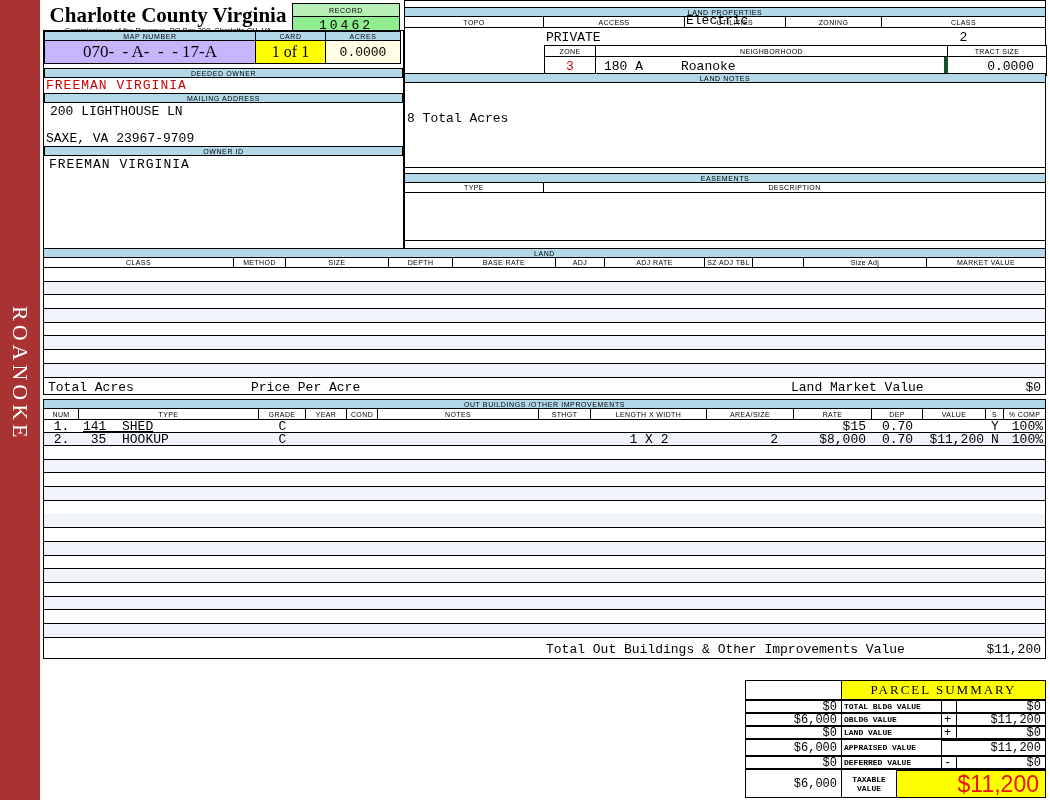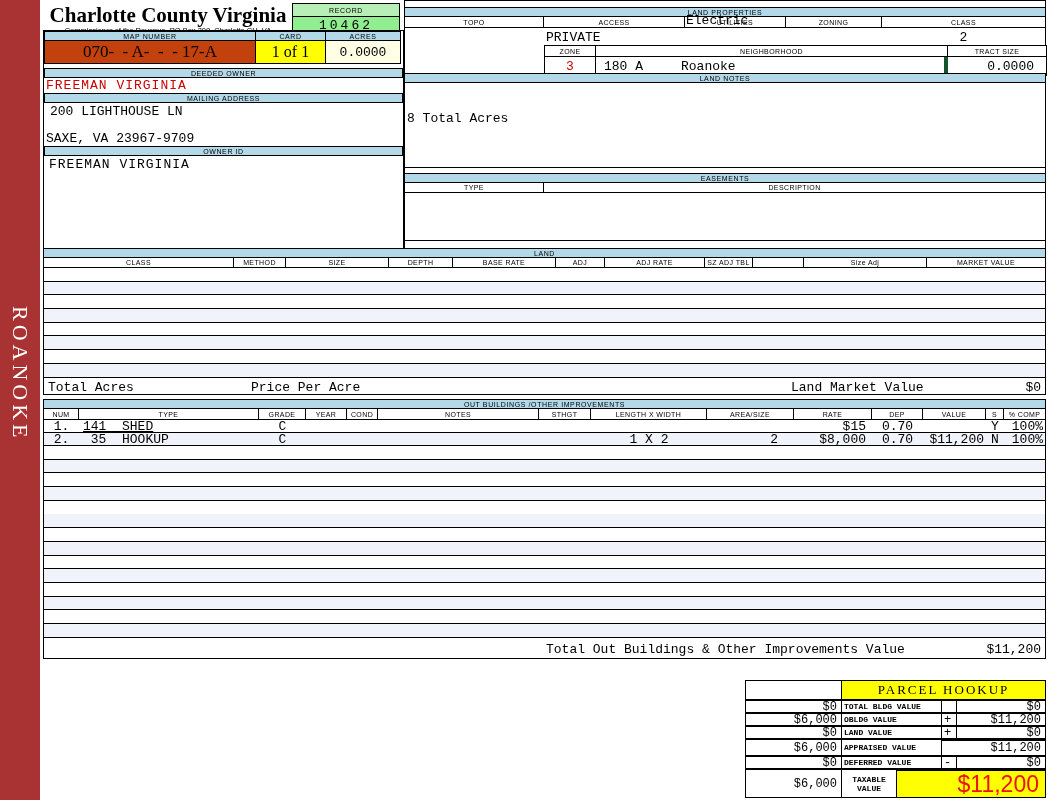--- a/index.html
+++ b/index.html
@@ -46,21 +46,21 @@
   <div class="abs" style="left:292px;top:3px;width:108px;">
     <div class="box" style="height:12px;background:#B7EFB7;font-size:7px;letter-spacing:.6px;display:flex;align-items:center;justify-content:center;">RECORD</div>
     <div class="box mono b" style="height:16px;margin-top:-1px;background:#90EE90;letter-spacing:3px;display:flex;align-items:center;justify-content:center;">10462</div>
   </div>
 
   <div class="abs box" style="left:43px;top:30px;width:361px;height:218px;border-bottom:none;">
     <div class="abs bar" style="left:0;top:0;width:212px;height:10px;">MAP NUMBER</div>
     <div class="abs bar" style="left:211px;top:0;width:71px;height:10px;">CARD</div>
     <div class="abs bar" style="left:281px;top:0;width:76px;height:10px;">ACRES</div>
 
-    <div class="abs box serif b" style="left:0;top:9px;width:212px;height:24px;background:#c2410c;font-size:17px;display:flex;align-items:center;justify-content:center;white-space:pre;">070-  - A-  -  - 17-A</div>
+    <div class="abs box serif b" style="left:0;top:9px;width:212px;height:24px;background:#c4b5fd;font-size:17px;display:flex;align-items:center;justify-content:center;white-space:pre;">070-  - A-  -  - 17-A</div>
     <div class="abs box serif b" style="left:211px;top:9px;width:71px;height:24px;background:#FFFF00;font-size:16px;display:flex;align-items:center;justify-content:center;">1 of 1</div>
     <div class="abs box mono b" style="left:281px;top:9px;width:76px;height:24px;background:#FFFFE6;display:flex;align-items:center;justify-content:center;">0.0000</div>
 
     <div class="abs bar" style="left:0;top:37px;width:359px;height:10px;">DEEDED OWNER</div>
     <div class="abs mono b" style="left:2px;top:47px;color:#CC0000;letter-spacing:1px;">FREEMAN VIRGINIA</div>
 
     <div class="abs bar" style="left:0;top:62px;width:359px;height:10px;">MAILING ADDRESS</div>
     <div class="abs mono" style="left:6px;top:73px;">200 LIGHTHOUSE LN</div>
     <div class="abs mono" style="left:2px;top:100px;">SAXE, VA 23967-9709</div>
 
@@ -191,21 +191,21 @@
 
     <div class="abs box" style="left:0;top:239px;width:1003px;height:21px;border-top:none;">
       <div class="abs mono" style="left:502px;top:4px;">Total Out Buildings &amp; Other Improvements Value</div>
       <div class="abs mono b" style="right:4px;top:4px;">$11,200</div>
     </div>
   </div>
 
   <div class="abs" style="left:745px;top:680px;width:301px;">
     <div class="prow" style="height:20px;">
       <div class="pcell" style="width:97px;"></div>
-      <div class="pcell serif b" style="flex:1;background:#FFFF00;font-size:13px;letter-spacing:2px;justify-content:center;">PARCEL HOOKUP</div>
+      <div class="pcell serif b" style="flex:1;background:#FFFF00;font-size:13px;letter-spacing:2px;justify-content:center;">PARCEL SUMMARY</div>
     </div>
 
     <div class="prow" style="height:13px;">
       <div class="pcell pval" style="width:97px;">$0</div>
       <div class="pcell plabel" style="width:101px;">TOTAL BLDG VALUE</div>
       <div class="pcell mono12" style="width:16px;padding-left:2px;"></div>
       <div class="pcell pval" style="flex:1;">$0</div>
     </div>
 
     <div class="prow" style="height:13px;">

